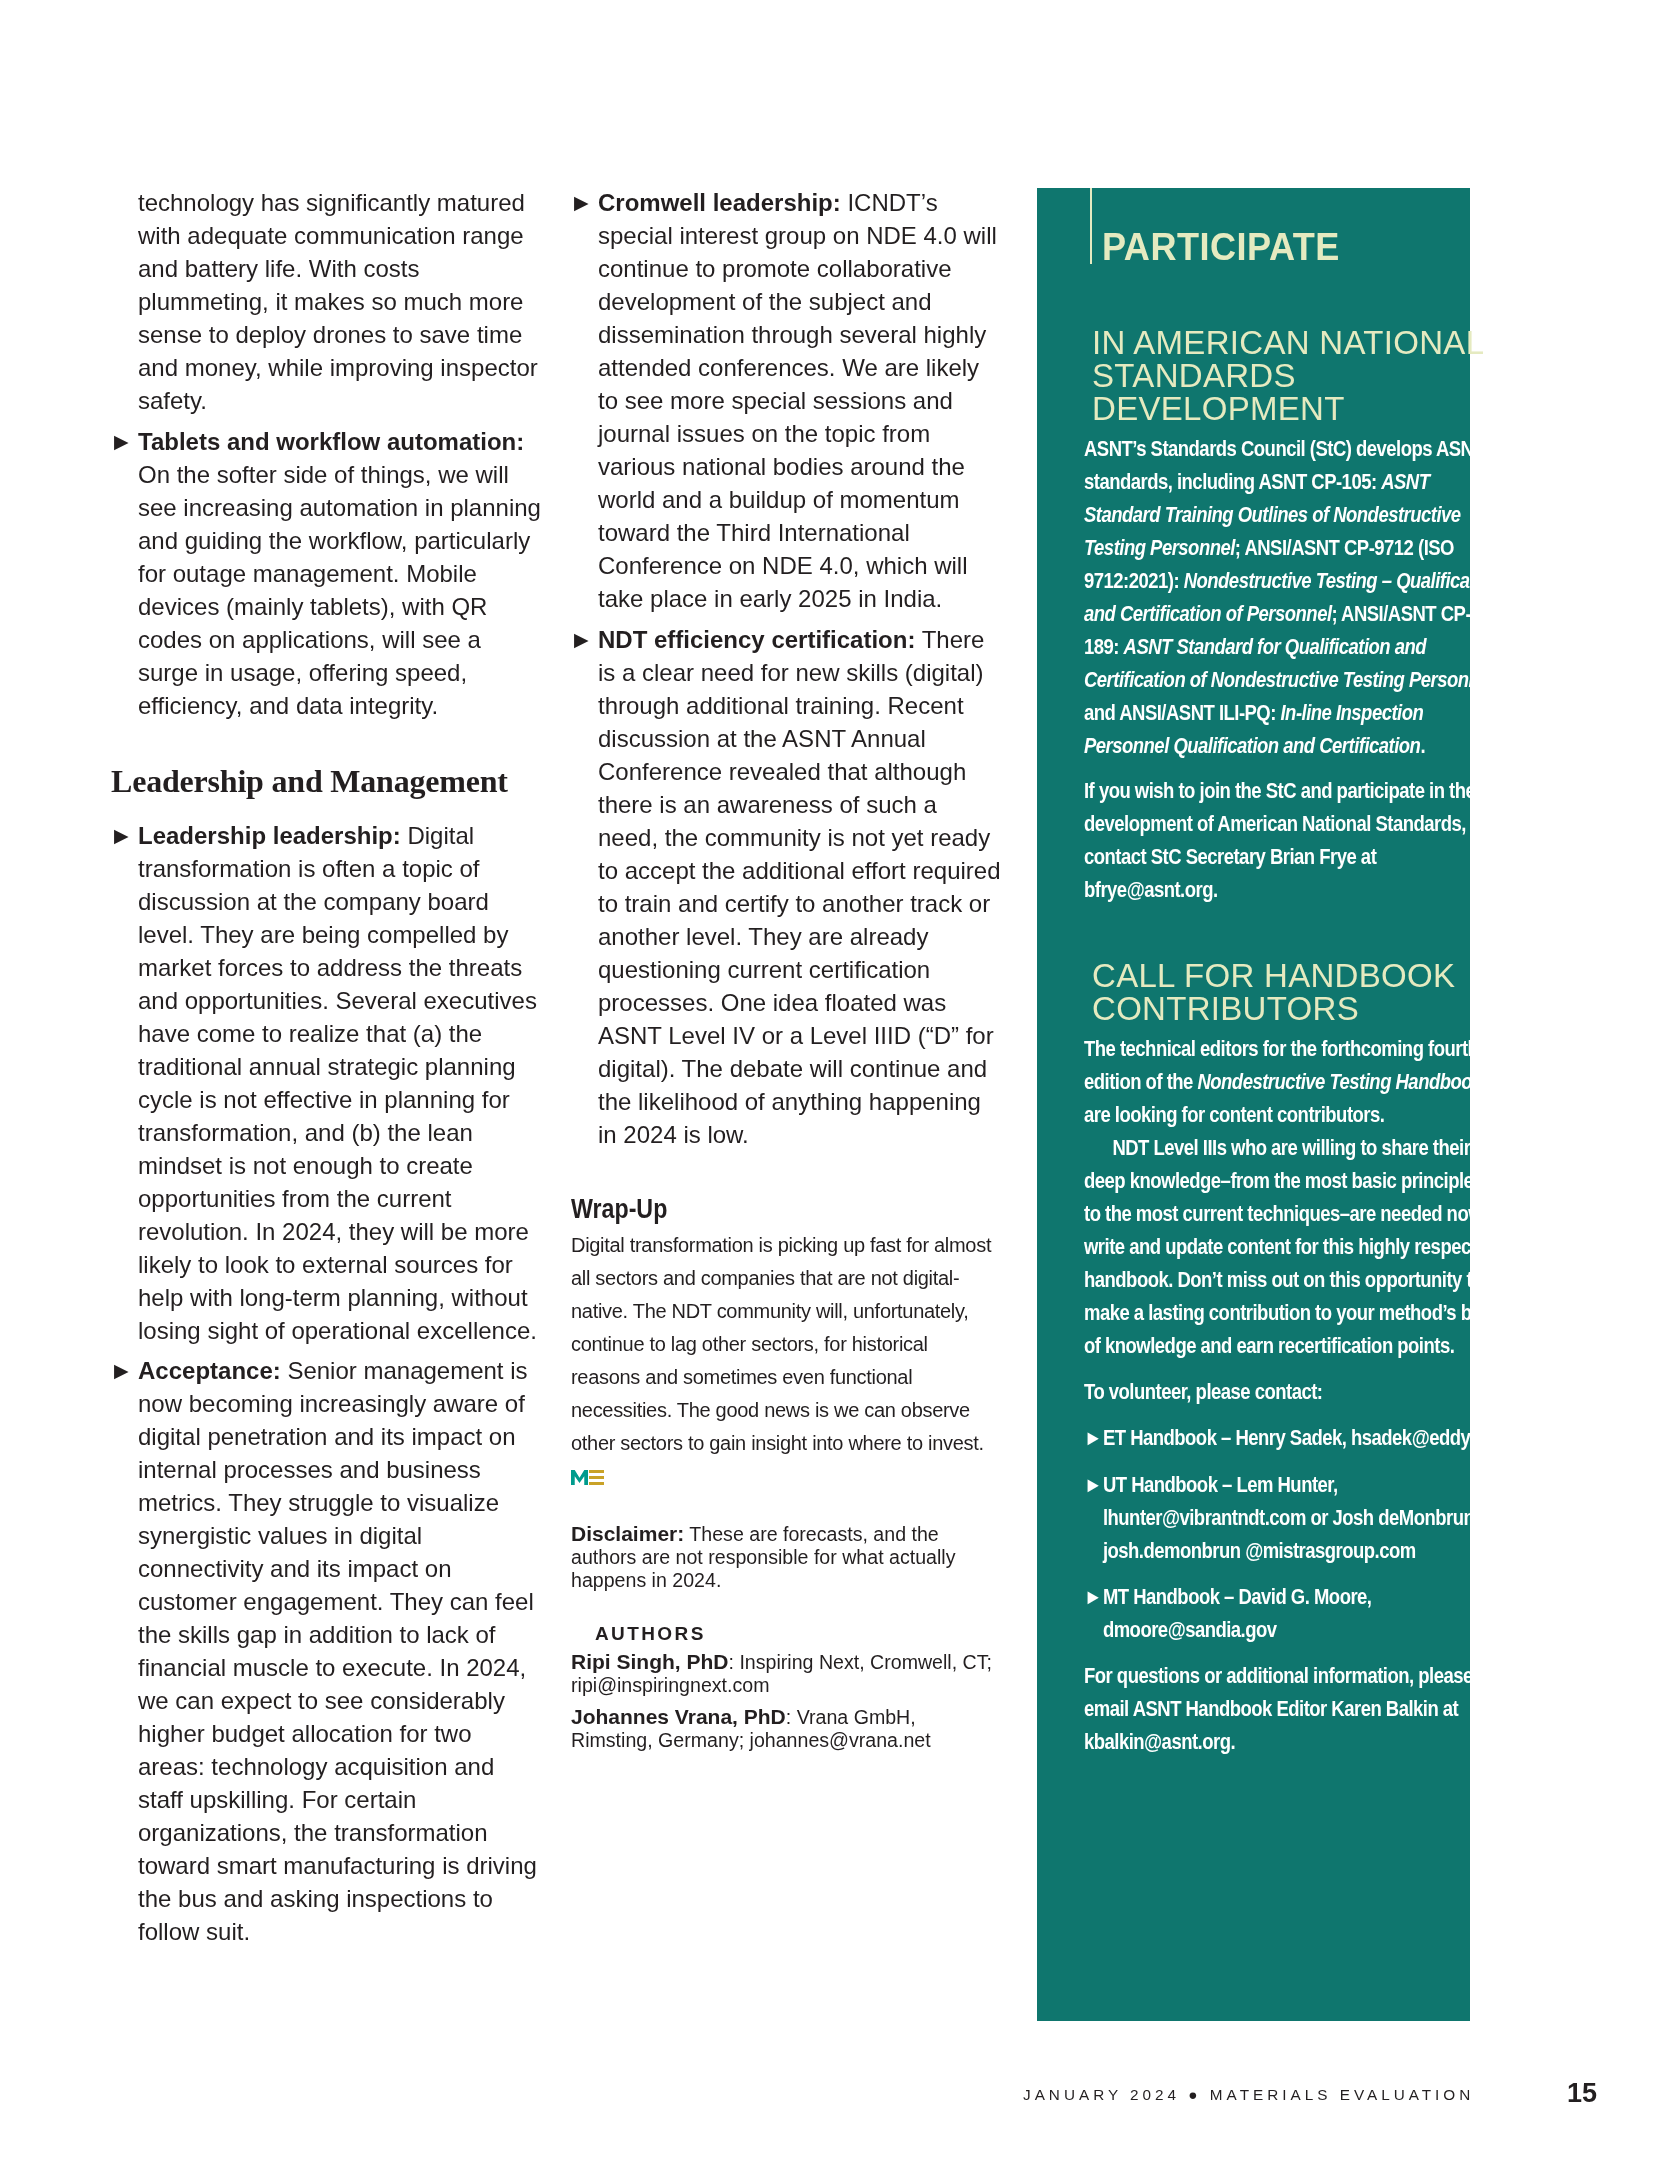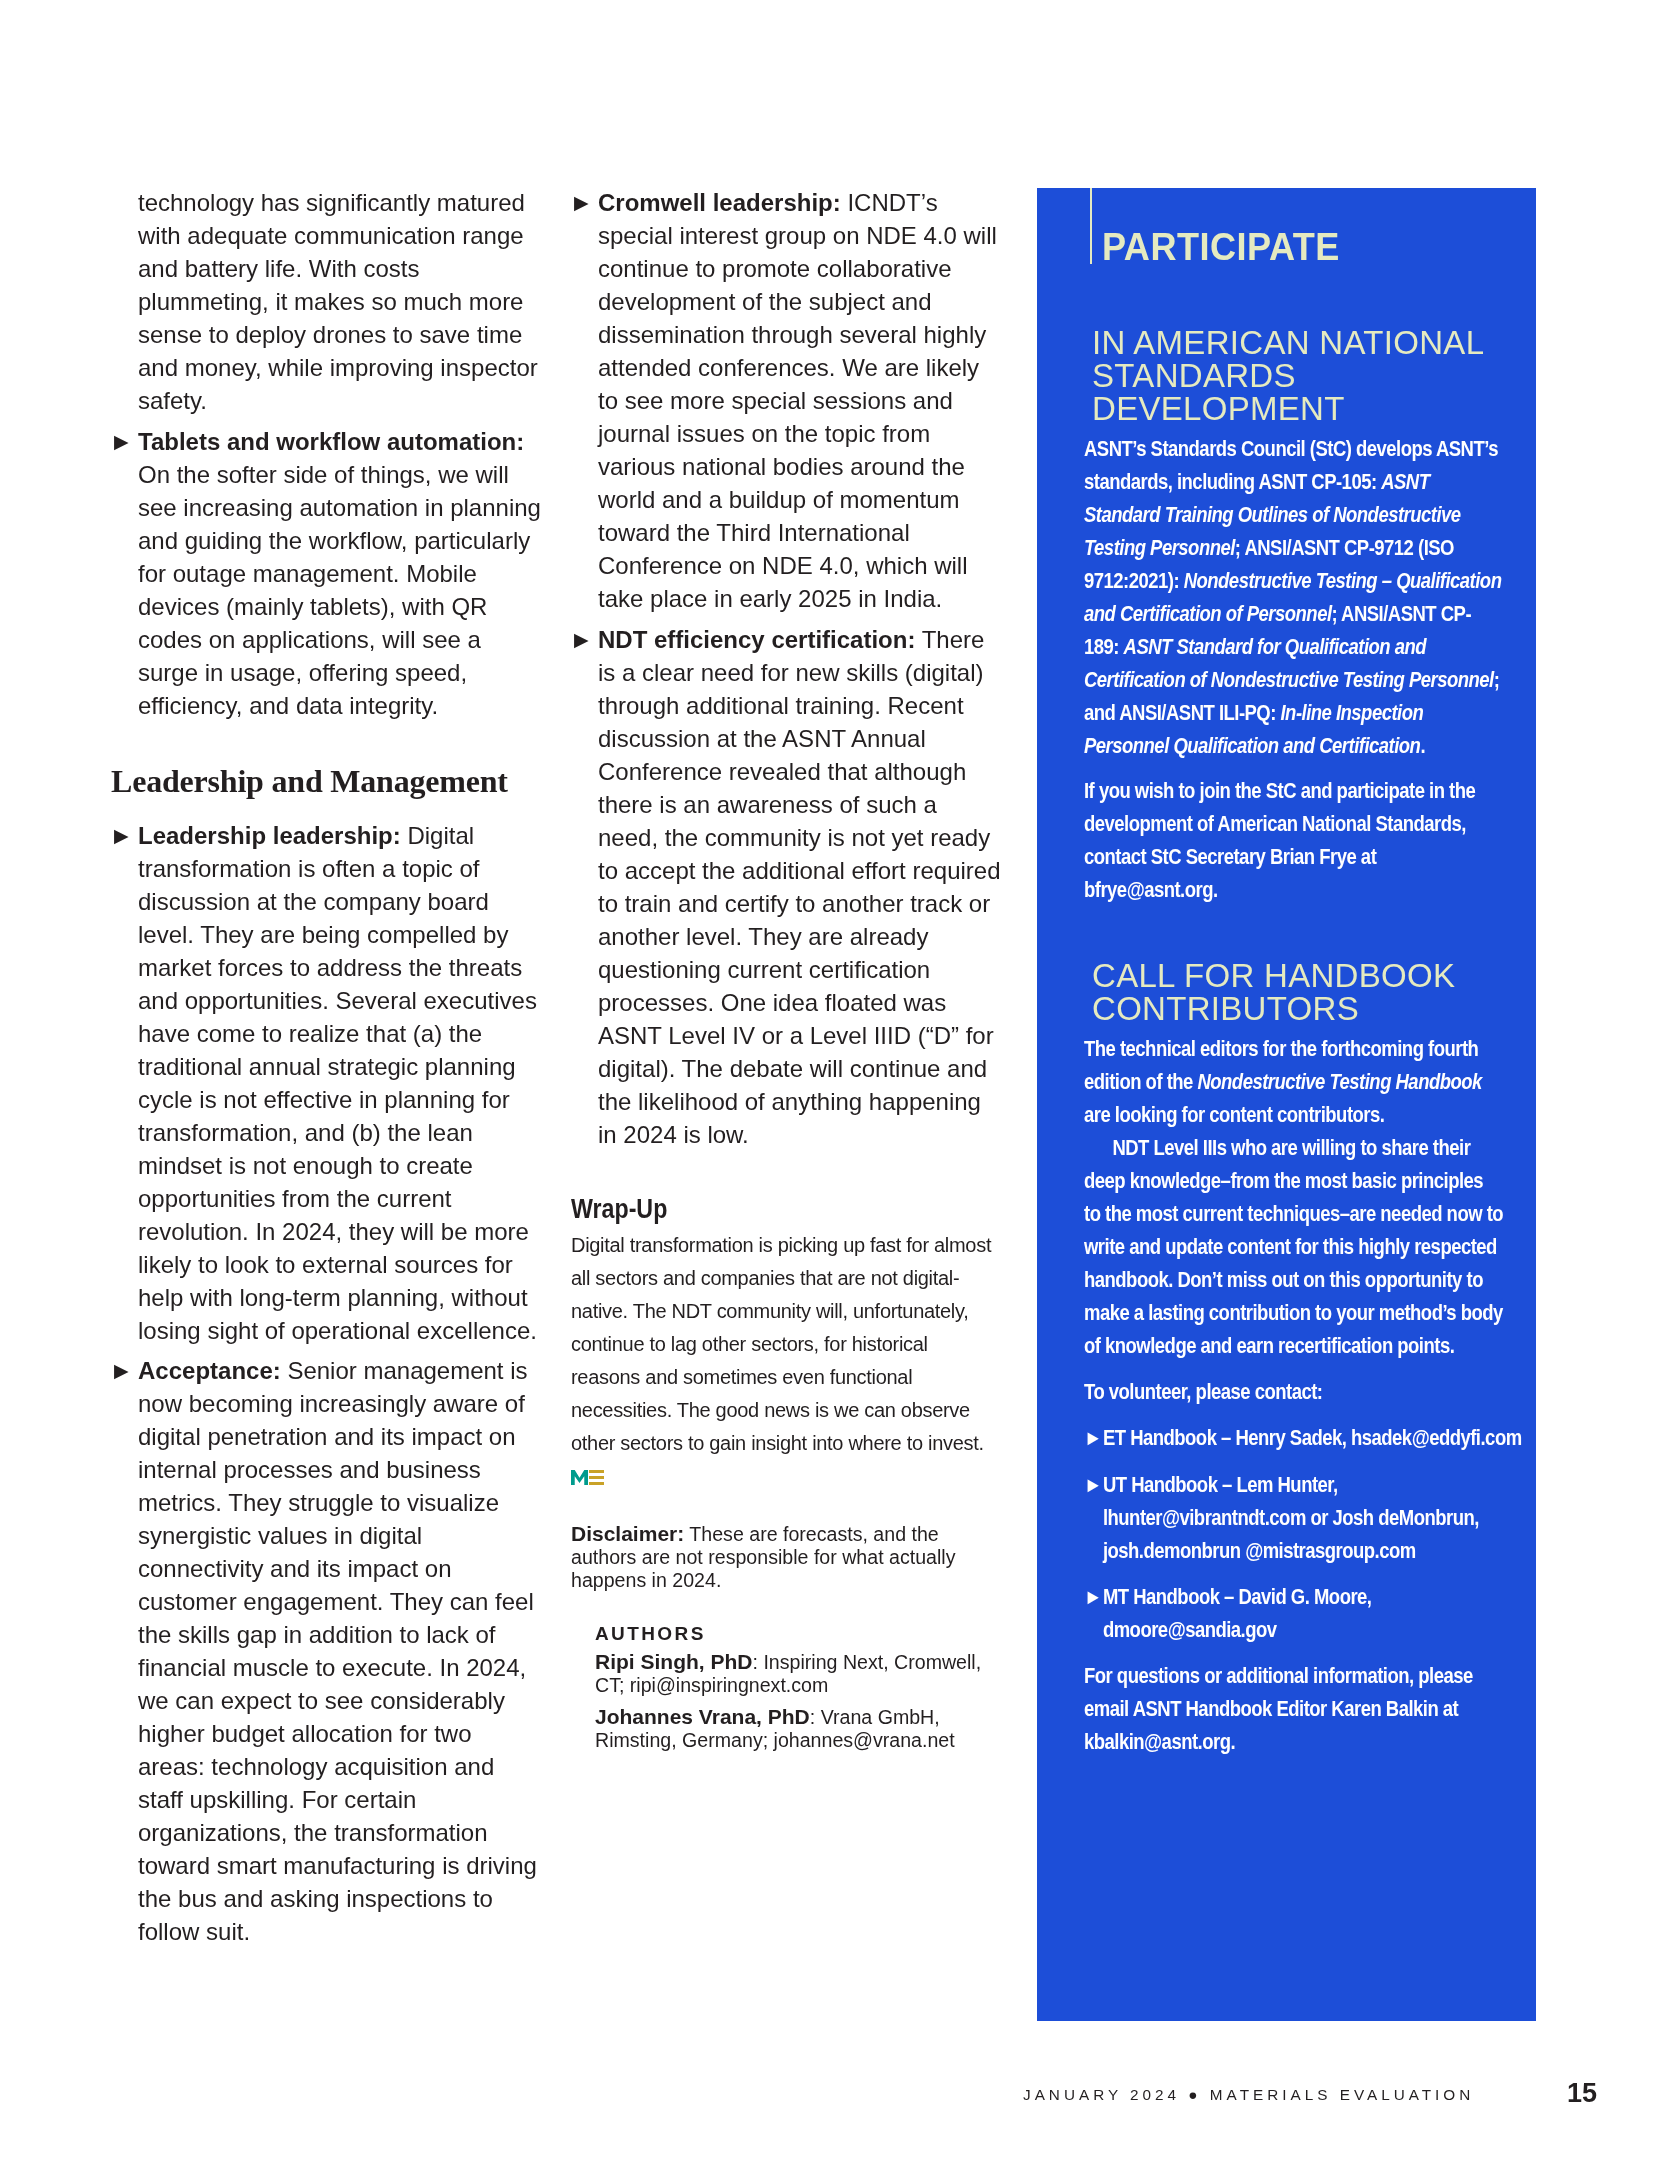--- a/index.html
+++ b/index.html
@@ -13,23 +13,23 @@
   .bold { font-weight: bold; }
   .section-head { font-family: "Liberation Serif", serif; font-weight: bold; font-size: 32px; margin: 43px 0 21px 0; letter-spacing: -0.2px; }
   .wrap-head { font-family: "Liberation Sans", sans-serif; font-weight: bold; font-size: 27px; margin: 42px 0 3.8px 0; transform: scaleX(0.86); transform-origin: left; }
   .wrap-p { font-size: 20px; line-height: 33px; letter-spacing: -0.3px; }
   .me-logo { display: inline-flex; margin-top: 5.7px; height: 15.3px; }
   .me-m { width: 17px; height: 15.3px; background: #009b8d; clip-path: polygon(0 100%,0 0,22% 0,50% 50%,78% 0,100% 0,100% 100%,78% 100%,78% 40%,50% 85%,22% 40%,22% 100%); }
   .me-e { width: 15.3px; height: 15.3px; margin-left: 1px; background: linear-gradient(#c9a227 0 22%, transparent 22% 39%, #c9a227 39% 61%, transparent 61% 78%, #c9a227 78% 100%); }
   .small { font-size: 19.6px; line-height: 23px; }
   .disclaimer { margin-top: 29px; }
   .authors-head { margin-top: 25px; font-weight: bold; font-size: 19px; letter-spacing: 2.4px; margin-left: 24px; }
-  .author { margin-top: 0; margin-bottom: 7.6px; margin-left: 24px; }
+  .author { margin-top: 0; margin-bottom: 7.6px; }
 
-  #sidebar { position: absolute; left: 1037px; top: 188px; width: 499px; height: 1833px; background: #1d4ed8; color: #ffffff; font-family: "Liberation Sans", sans-serif; }
+  #sidebar { position: absolute; left: 1037px; top: 188px; width: 433px; height: 1833px; background: #0f766e; color: #ffffff; font-family: "Liberation Sans", sans-serif; }
   #sidebar .vline { position: absolute; left: 53px; top: 0; width: 1.9px; height: 76px; background: #e5eac0; }
   #sidebar .participate { position: absolute; left: 65px; top: 38px; font-size: 38px; font-weight: 900; color: #e5eac0; letter-spacing: 0.5px; transform: scaleX(0.95); transform-origin: left; }
   #sidebar .inner { position: absolute; left: 47px; top: 130px; width: 421px; }
   .sb-head { color: #e5eac0; font-size: 33px; line-height: 33px; font-weight: normal; letter-spacing: 0.3px; margin: 8px; }
   .sb-p { font-size: 21.5px; line-height: 33px; font-weight: bold; margin: 7.6px 0 0 0; letter-spacing: -0.6px; transform: scaleX(0.86); transform-origin: left; width: 116%; }
   .sb-p i { font-style: italic; }
   .sb-gap { height: 44px; }
   .indent { text-indent: 33px; }
   .sb-item { position: relative; padding-left: 22px; }
   .sb-item .tri { position: absolute; left: 0; top: 0; }

